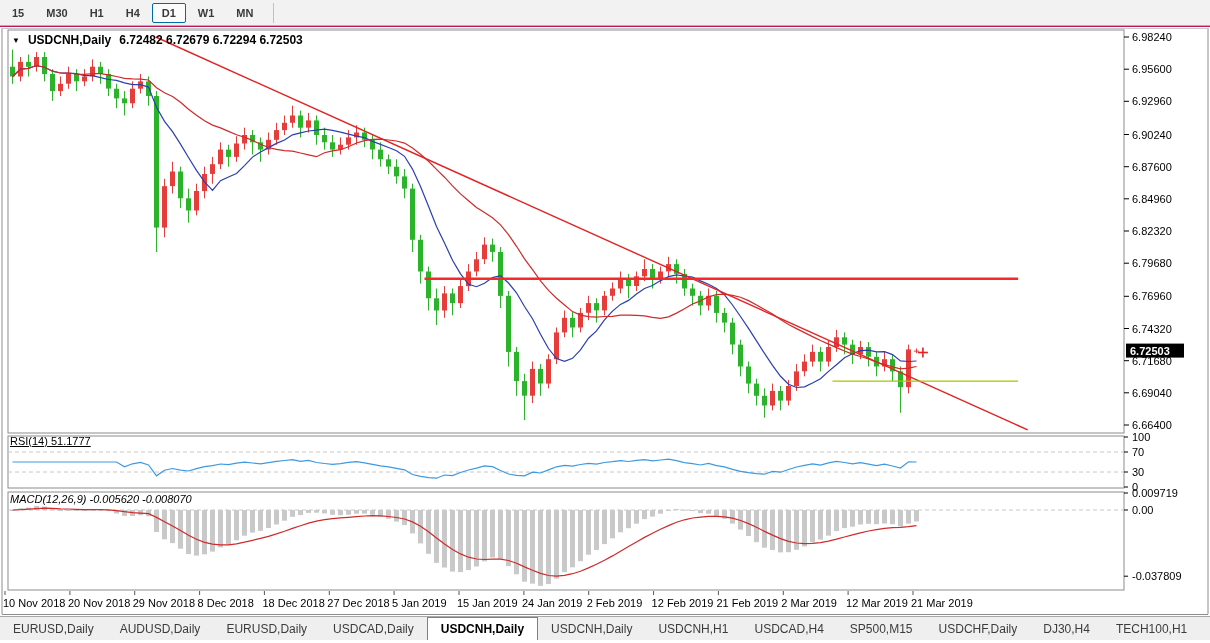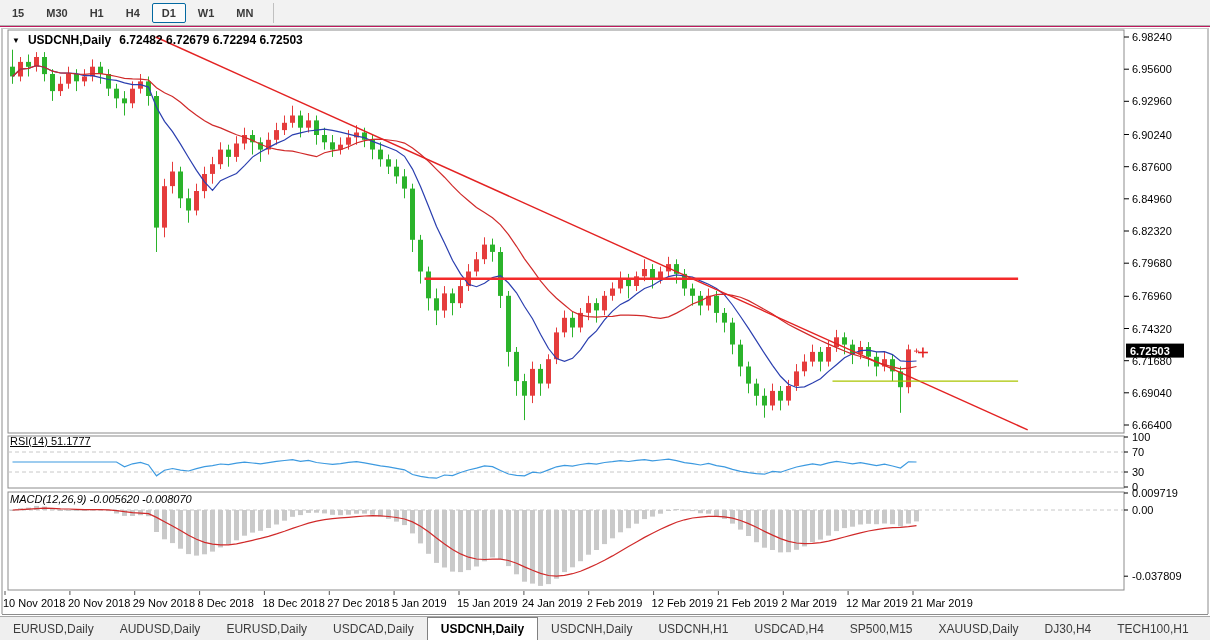--- a/index.html
+++ b/index.html
@@ -514,21 +514,21 @@
       <div class="tab">USDCAD,Daily</div>
       <div class="tab active">USDCNH,Daily</div>
       <div class="tab">USDCNH,Daily</div>
       <div class="tab-divider"></div>
       <div class="tab">USDCNH,H1</div>
       <div class="tab-divider"></div>
       <div class="tab">USDCAD,H4</div>
       <div class="tab-divider"></div>
       <div class="tab">SP500,M15</div>
       <div class="tab-divider"></div>
-      <div class="tab">XAUUSD,Daily</div>
+      <div class="tab">USDCHF,Daily</div>
       <div class="tab-divider"></div>
       <div class="tab">DJ30,H4</div>
       <div class="tab-divider"></div>
       <div class="tab">TECH100,H1</div>
       <div class="tab-divider"></div>
       <div class="tab">UI</div>
     </div>
 </div>
 
 </body></html>

